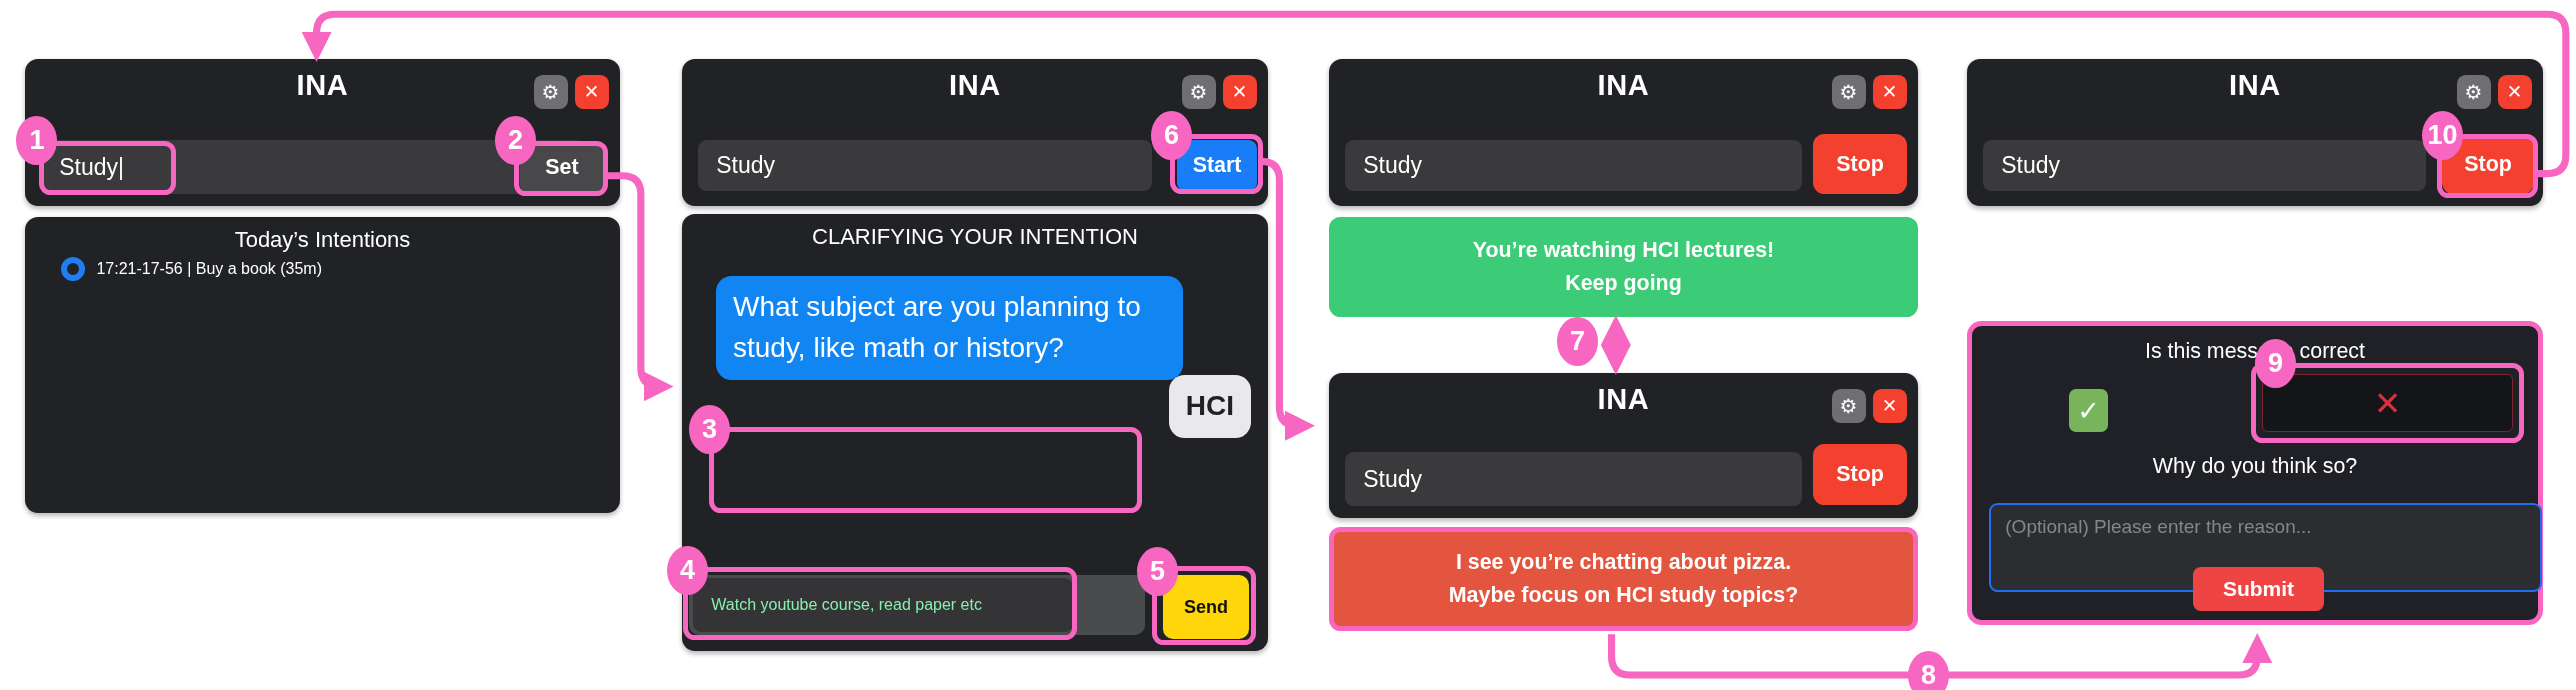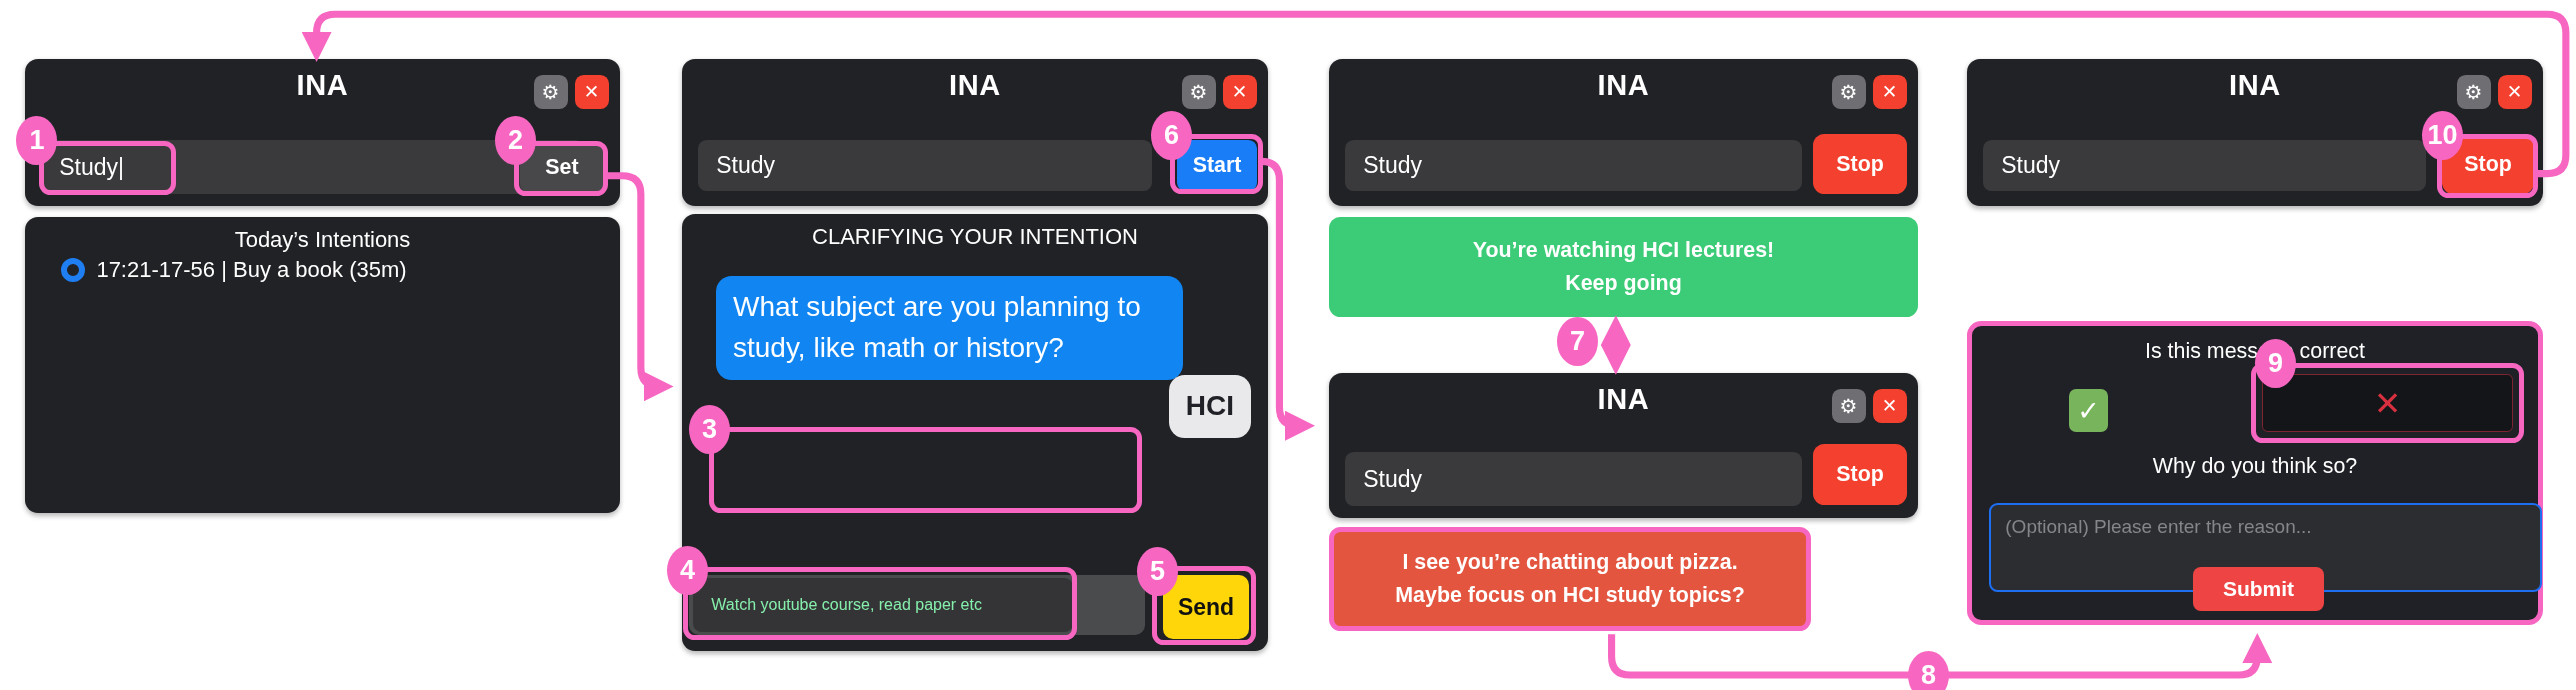--- a/index.html
+++ b/index.html
@@ -22,32 +22,32 @@
   .wbtn.close{background:var(--red);font-size:18.6px;}
   .intent-input{position:absolute;background:var(--field);border:none;outline:none;border-radius:8.6px;
     color:#fff;font-size:23px;padding:0 18.6px;font-family:inherit;}
   .side-btn{position:absolute;display:flex;align-items:center;justify-content:center;
     color:#fff;font-size:21.4px;font-weight:bold;border-radius:8.6px;cursor:pointer;}
   .side-btn.set{background:#48484b;}
   .side-btn.start{background:var(--btnblue);}
   .side-btn.stop{background:var(--red);border-radius:11.4px;}
 
   .section-title{position:absolute;top:10px;left:0;width:100%;text-align:center;color:#fff;font-size:22px;}
-  .bullet-row{position:absolute;left:36px;top:40px;display:flex;align-items:center;gap:11.4px;color:#fff;font-size:22px;}
+  .bullet-row{position:absolute;left:36px;top:40px;display:flex;align-items:center;gap:11.4px;color:#fff;font-size:16px;}
   .ring{width:24px;height:24px;border:6.4px solid #1e7ef2;border-radius:50%;background:transparent;}
 
   .bubble{position:absolute;border-radius:15.7px;padding:11.4px 17px;font-size:28px;line-height:1.45;}
   .bubble.bot{background:var(--blue);color:#fff;}
   .bubble.user{background:#e9e9eb;color:#202126;font-weight:bold;}
   .justify{text-align:justify;}
 
   .chat-field{position:absolute;background:#4a4b4d;border-radius:10px;}
   .chat-field-inner{position:absolute;background:#343437;border-radius:8.6px;color:#86efac;font-size:16px;
     display:flex;align-items:center;padding:0 18.6px;}
-  .send-btn{position:absolute;background:var(--yellow);color:#111;font-size:23px;font-weight:bold;
+  .send-btn{position:absolute;background:var(--yellow);color:#111;font-size:18px;font-weight:bold;
     border-radius:10px;display:flex;align-items:center;justify-content:center;cursor:pointer;}
 
   .status{position:absolute;border-radius:11.4px;display:flex;flex-direction:column;gap:7.1px;
     align-items:center;justify-content:center;color:#fff;font-size:21.4px;font-weight:bold;text-align:center;}
   .status.good{background:var(--green);}
   .status.bad{background:var(--salmon);border:5.7px solid var(--pink);}
 
   .hl{position:absolute;border:5px solid var(--pink);border-radius:11.4px;background:transparent;pointer-events:none;}
 
   .feedback{position:absolute;background:#202126;border:5.7px solid var(--pink);border-radius:14.3px;}
@@ -145,21 +145,21 @@
           <span>⚙</span>
         </div>
       <div class="wbtn close">
           <span>✕</span>
         </div>
     </div>
     <input class="intent-input" style="left: 15.7px; top: 79px; width: 457px; height: 54px;" value="Study">
     <div class="side-btn stop" style="left:484px;top:71px;width:94px;height:61px;">Stop</div>
   </div>
 
-  <div class="status bad" style="left:1329px;top:527px;width:482px;height:104px;">
+  <div class="status bad" style="left:1329px;top:527px;width:589px;height:104px;">
     <span>I see you’re chatting about pizza.</span>
     <span>Maybe focus on HCI study topics?</span>
   </div>
 
   <div class="panel" style="left:1967px;top:59px;width:576px;height:147px;">
     <div class="ina-title">INA</div>
     <div class="winbtns">
       <div class="wbtn gear">
           <span>⚙</span>
         </div>

